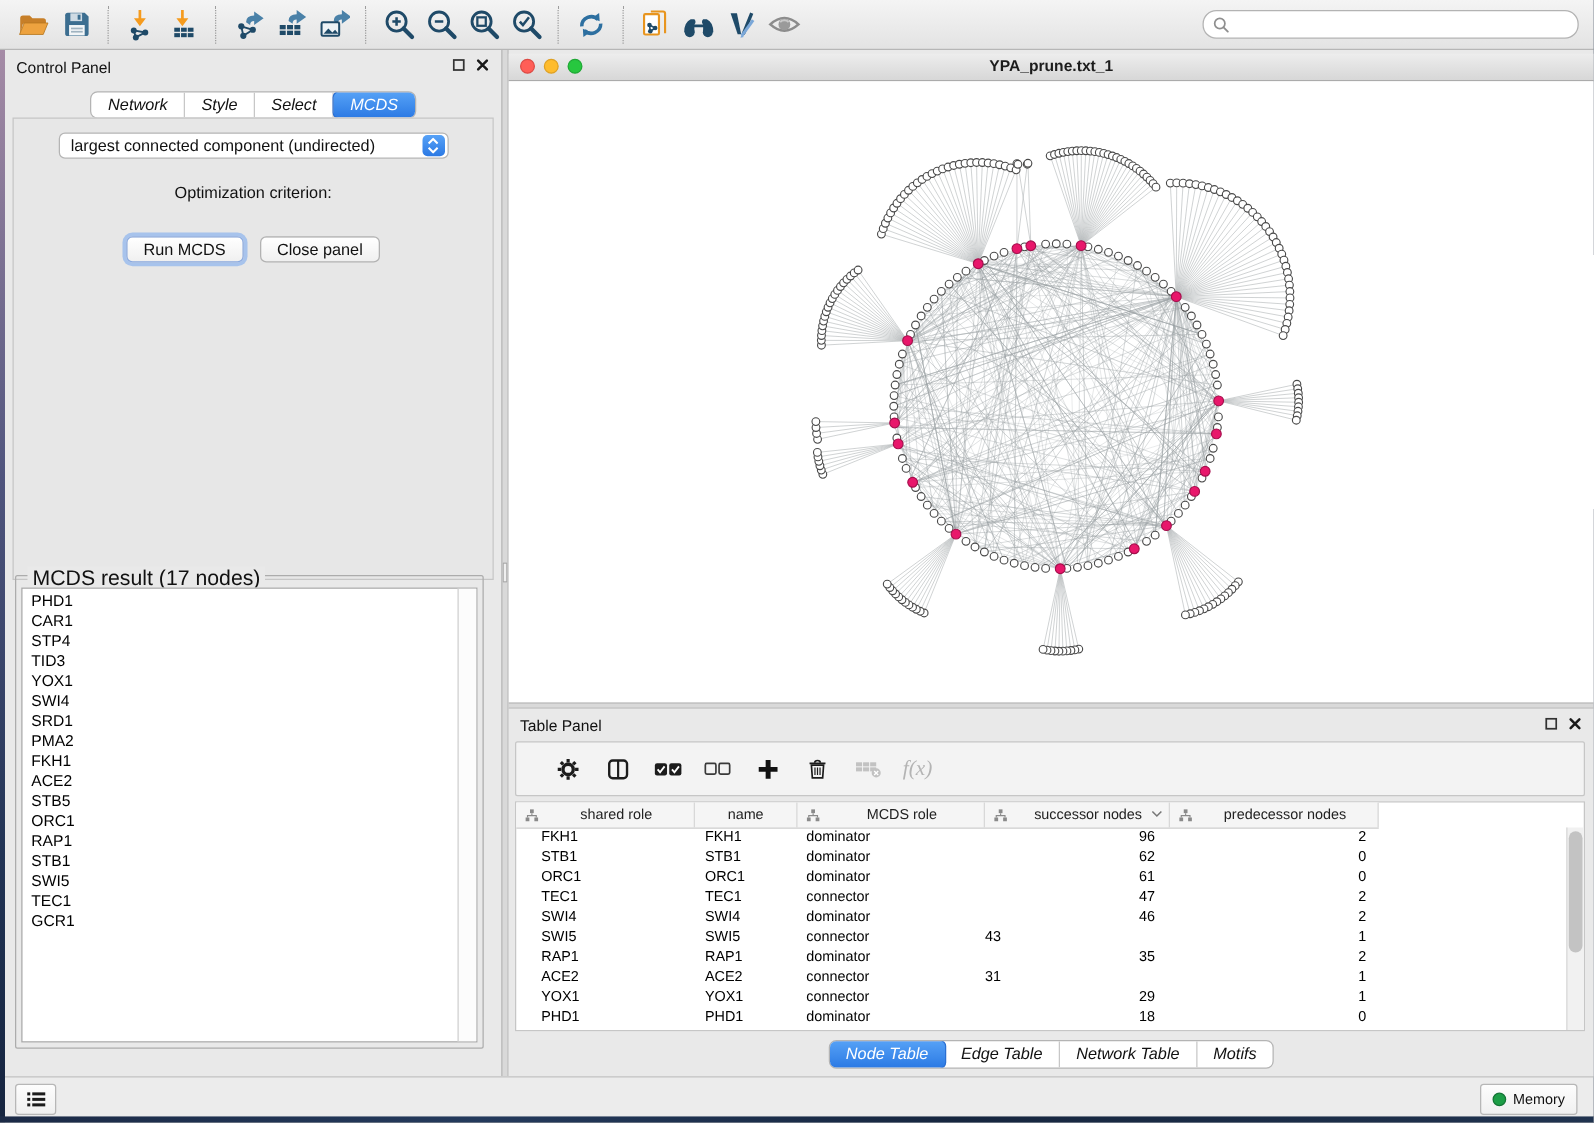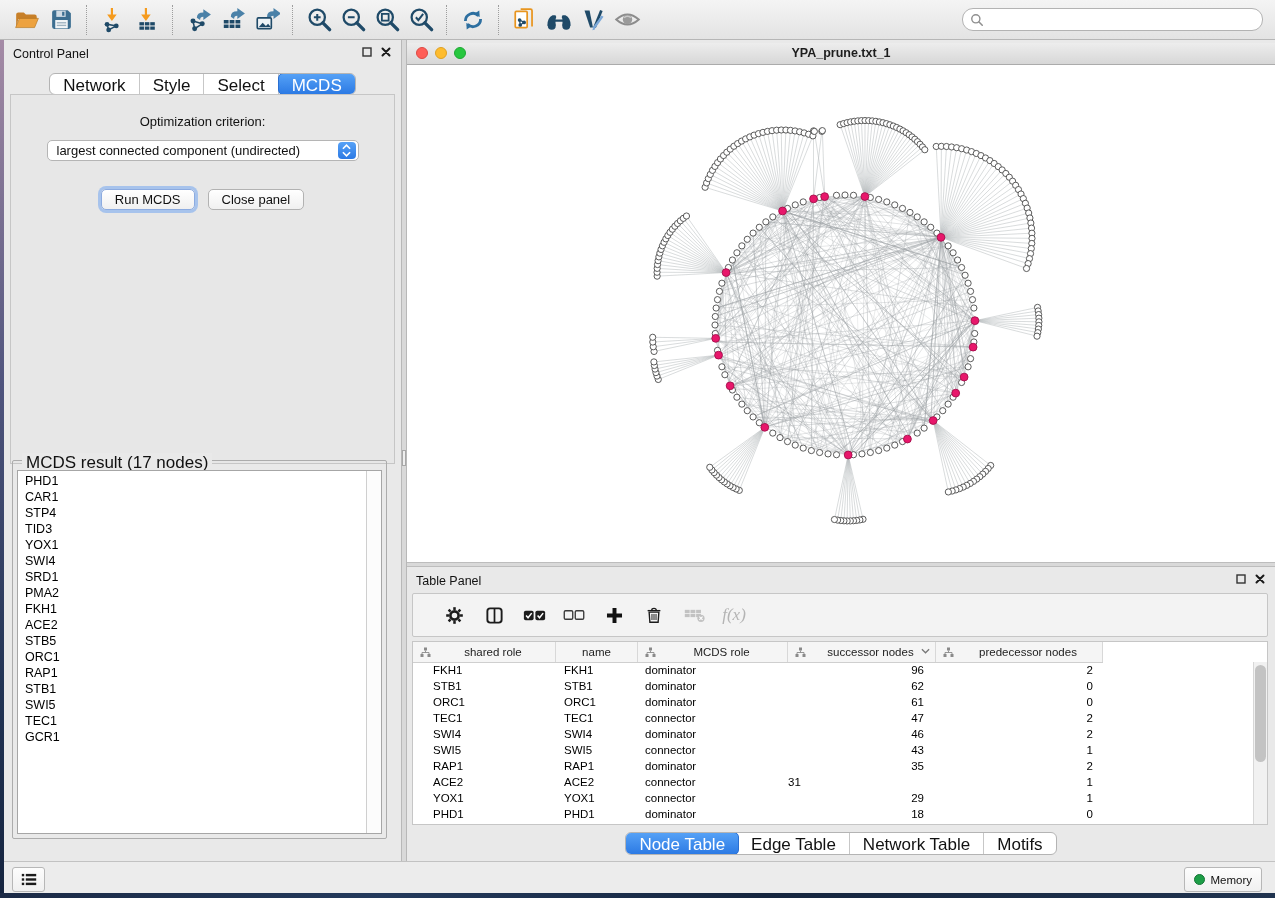--- a/index.html
+++ b/index.html
@@ -19,21 +19,21 @@
   #desktop-left{position:absolute;left:0;top:40px;width:4px;height:858px;
     background:linear-gradient(#a58ba6,#50557e 40%,#223455 75%,#15243f);}
   #desktop-bottom{position:absolute;left:0;top:893px;width:1275px;height:5px;
     background:linear-gradient(90deg,#1b2a46,#243a5c 30%,#16263f 60%,#20334f);}
   
   #control-panel{position:absolute;left:4px;top:40px;width:397px;height:821px;background:#e9e9e9;}
   .panel-title{position:absolute;left:9px;top:7px;font-size:12.5px;color:#111;}
   .panel-icons{position:absolute;right:10px;top:7px;display:flex;gap:9px;align-items:center;}
   .segbar{position:absolute;top:33px;left:0;right:0;display:flex;justify-content:center;}
   .segctl{display:flex;background:#fff;border:1px solid #b4b4b4;border-radius:6px;height:20px;overflow:hidden;}
-  .seg{font-size:17px;color:#111;padding:2px 13px 0;border-right:1px solid #c7c7c7;white-space:nowrap;}
+  .seg{font-size:13px;color:#111;padding:2px 13px 0;border-right:1px solid #c7c7c7;white-space:nowrap;font-style:italic;}
   .seg:last-child{border-right:none;}
   .seg.active{background:linear-gradient(#55a1f6,#2c7ae4);color:#fff;border-radius:5px;margin:-1px;border:1px solid #2a6fd2;padding:2px 13px 0;}
   #cp-content{position:absolute;left:6px;right:6px;top:54px;height:368px;background:#e7e7e7;border:1px solid #c6c6c6;}
   #opt-label{margin-top:19px;text-align:center;font-size:13px;color:#111;}
   #opt-select{margin:11px auto 0;width:312px;height:21px;background:#fff;border:1px solid #b5b5b5;border-radius:5px;
     display:flex;align-items:center;padding-left:9px;box-sizing:border-box;font-size:13px;color:#111;}
   #opt-stepper{margin-left:auto;margin-right:2px;width:18px;height:17px;border-radius:4px;
     background:linear-gradient(#57a2f7,#2b79e4);display:flex;flex-direction:column;align-items:center;justify-content:center;gap:1px;}
   .btnrow{display:flex;justify-content:center;gap:13px;margin-top:28px;}
   .macbtn{height:21px;padding:0 13px;background:linear-gradient(#ffffff,#f0f0f0);
@@ -255,32 +255,32 @@
     </div>
     <div class="segbar">
       <div class="segctl" id="cp-tabs">
           <div class="seg">Network</div>
           <div class="seg">Style</div>
           <div class="seg">Select</div>
           <div class="seg active">MCDS</div>
         </div>
     </div>
     <div id="cp-content">
-      <div id="opt-label">Optimization criterion:</div>
       <div id="opt-select">
         <span>largest connected component (undirected)</span>
         <span id="opt-stepper">
           <svg width="9" height="6" viewBox="0 0 10 6">
               <path d="M1 5 L5 1 L9 5" fill="none" stroke="#fff" stroke-width="1.8"></path>
             </svg>
           <svg width="9" height="6" viewBox="0 0 10 6">
               <path d="M1 1 L5 5 L9 1" fill="none" stroke="#fff" stroke-width="1.8"></path>
             </svg>
         </span>
       </div>
+      <div id="opt-label">Optimization criterion:</div>
       <div class="btnrow">
         <button class="macbtn focusring">Run MCDS</button>
         <button class="macbtn">Close panel</button>
       </div>
     </div>
     <div id="mcds-group">
       <div id="mcds-group-title">MCDS result (17 nodes)</div>
       <div id="mcds-list-wrap">
         <div id="mcds-list">
             <div class="mcds-item">PHD1</div>
@@ -1313,21 +1313,21 @@
               <div class="tcell" style="width: 143px; padding-left: 20px;">SWI4</div>
               <div class="tcell" style="width: 82px; padding-left: 8px;">SWI4</div>
               <div class="tcell" style="width: 150px; padding-left: 7px;">dominator</div>
               <div class="tcell" style="width: 148px; text-align: right; padding-right: 12px;">46</div>
               <div class="tcell" style="width: 167px; text-align: right; padding-right: 10px;">2</div>
             </div>
             <div class="trow">
               <div class="tcell" style="width: 143px; padding-left: 20px;">SWI5</div>
               <div class="tcell" style="width: 82px; padding-left: 8px;">SWI5</div>
               <div class="tcell" style="width: 150px; padding-left: 7px;">connector</div>
-              <div class="tcell" style="width: 148px; text-align: right; padding-right: 12px;">43</div>
+              <div class="tcell" style="width: 148px; padding-right: 12px;">43</div>
               <div class="tcell" style="width: 167px; text-align: right; padding-right: 10px;">1</div>
             </div>
             <div class="trow">
               <div class="tcell" style="width: 143px; padding-left: 20px;">RAP1</div>
               <div class="tcell" style="width: 82px; padding-left: 8px;">RAP1</div>
               <div class="tcell" style="width: 150px; padding-left: 7px;">dominator</div>
               <div class="tcell" style="width: 148px; text-align: right; padding-right: 12px;">35</div>
               <div class="tcell" style="width: 167px; text-align: right; padding-right: 10px;">2</div>
             </div>
             <div class="trow">

